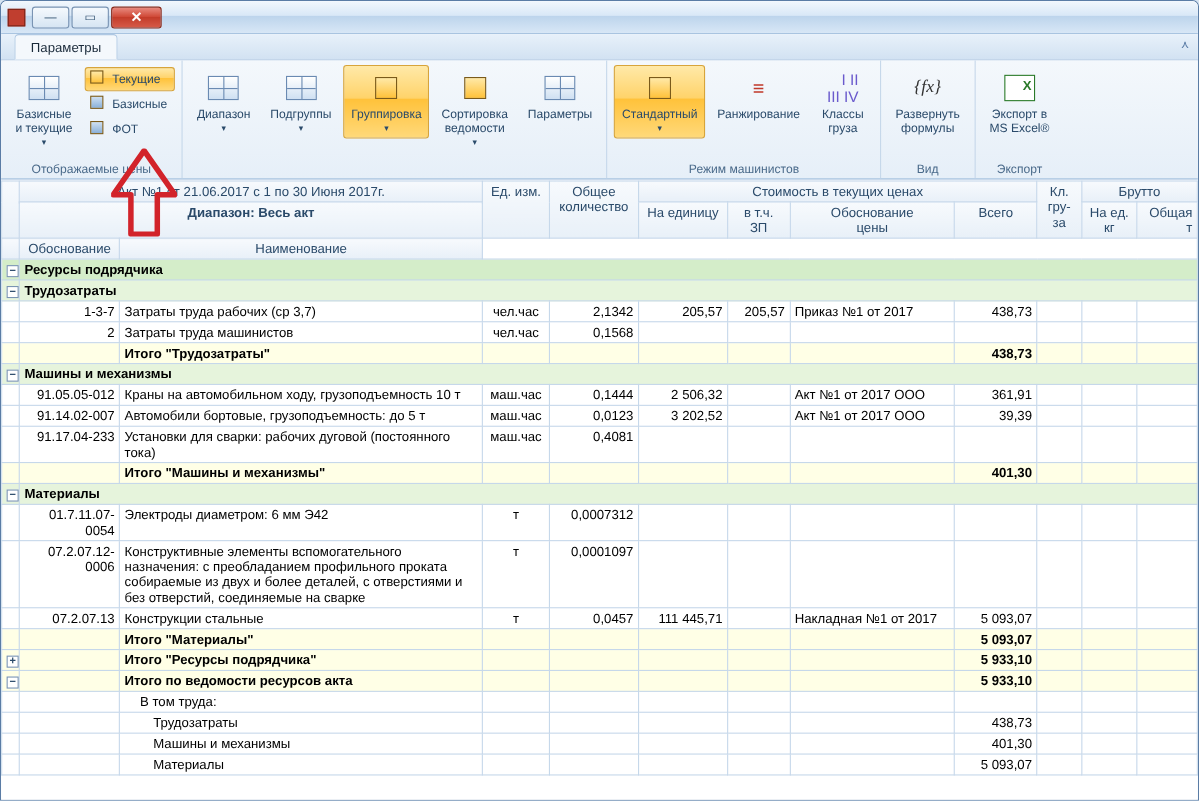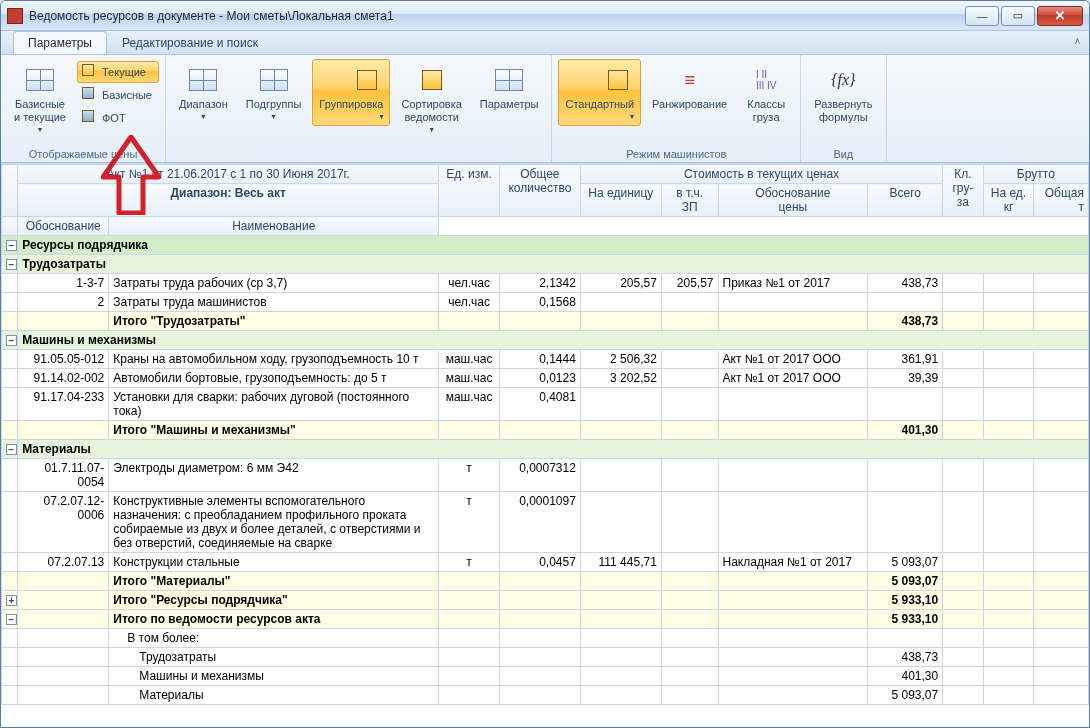--- a/index.html
+++ b/index.html
@@ -22,21 +22,21 @@
 
 
 .ribbon { height: 108px; background: linear-gradient(#f4f8fc,#e6eff8); border-bottom:1px solid #a9c4e0; display:flex; }
 .rgroup { border-right:1px solid #c6d8ea; display:flex; flex-direction:column; padding:4px 6px 2px 6px; }
 .rgroup-body { flex:1; display:flex; align-items:flex-start; gap:4px;}
 .rgroup-label { text-align:center; font-size:11px; color:#4a6a8a; padding:2px 0 0 0;}
 .rbtn-lg { display:flex; flex-direction:column; align-items:center; padding:4px 6px; border:1px solid transparent; border-radius:3px; cursor:pointer; min-width:56px;}
 .rbtn-lg .ico { width:32px; height:32px; margin-bottom:2px; display:flex; align-items:center; justify-content:center;}
 .rbtn-lg .lbl { font-size:11px; color:#2a4a6a; text-align:center; line-height:13px;}
 .rbtn-lg .dd { font-size:8px; color:#2a4a6a; margin-top:1px;}
-.rbtn-lg.hi { background:linear-gradient(#ffe9a8,#ffd36a 45%,#ffc23a 46%,#ffd97a); border-color:#d7a43a;align-items:flex-end;}
+.rbtn-lg.hi { background:linear-gradient(#ffe9a8,#ffd36a 45%,#ffc23a 46%,#ffd97a); border-color:#d7a43a;}
 .rsm-stack { display:flex; flex-direction:column; gap:1px; justify-content:flex-start; padding-top:2px;}
 .rbtn-sm { display:flex; align-items:center; padding:2px 6px 2px 4px; border:1px solid transparent; border-radius:3px; cursor:pointer; font-size:11px; color:#2a4a6a;}
 .rbtn-sm .ico { width:16px; height:16px; margin-right:4px;}
 .rbtn-sm.hi { background:linear-gradient(#ffe9a8,#ffd36a 45%,#ffc23a 46%,#ffd97a); border-color:#d7a43a;}
 
 
 .i-box { width:28px; height:22px; border:1px solid #6a8ab2; background:linear-gradient(#fff,#cfe0f2); position:relative;}
 .i-box:before,.i-box:after{content:"";position:absolute;background:#6a8ab2;}
 .i-box:before{left:0;right:0;top:50%;height:1px;}
 .i-box:after{top:0;bottom:0;left:50%;width:1px;}
@@ -65,31 +65,29 @@
 col.c0{width:16px;} col.c1{width:90px;} col.c2{width:326px;} col.c3{width:60px;} col.c4{width:80px;}
 col.c5{width:80px;} col.c6{width:56px;} col.c7{width:148px;} col.c8{width:74px;} col.c9{width:40px;} col.c10{width:50px;} col.c11{width:54px;}
 </style>
 </head>
 <body>
 
 <div class="window">
 
   <div class="titlebar">
     <div class="t-icon"></div>
-    <div class="t-text">Ведомость ресурсов в документе - Мои сметы\Локальная смета1</div>
     <div class="t-btns">
       <div class="t-btn">—</div>
       <div class="t-btn">▭</div>
       <div class="t-btn close">✕</div>
     </div>
   </div>
 
   <div class="tabrow">
     <div class="tab active">Параметры</div>
-    <div class="tab">Редактирование и поиск</div>
     <div class="chev">⋏</div>
   </div>
 
   <div class="ribbon" style="position:relative;">
 
     <div class="rgroup">
       <div class="rgroup-body">
         <div class="rbtn-lg">
           <div class="ico">
               <div class="i-box"></div>
@@ -166,21 +164,21 @@
             <div class="dd">▾</div>
           </div>
         <div class="rbtn-lg">
             <div class="ico">
               <span style="color:#c0392b;font-size:18px;">≡</span>
             </div>
             <div class="lbl">Ранжирование</div>
           </div>
         <div class="rbtn-lg">
             <div class="ico">
-              <span style="font-size:10px;color:#6a5acd;">I II<br>III IV</span>
+              <span style="font-size:14px;color:#6a5acd;text-align:right;">I II<br>III IV</span>
             </div>
             <div class="lbl" style="white-space: pre-line;">Классы
 груза</div>
           </div>
       </div>
       <div class="rgroup-label">Режим машинистов</div>
     </div>
 
     <div class="rgroup">
       <div class="rgroup-body">
@@ -188,20 +186,32 @@
             <div class="ico">
               <span class="i-fx">{fx}</span>
             </div>
             <div class="lbl" style="white-space: pre-line;">Развернуть
 формулы</div>
           </div>
       </div>
       <div class="rgroup-label">Вид</div>
     </div>
 
+    <div class="rgroup" style="border-right:none;">
+      <div class="rgroup-body">
+        <div class="rbtn-lg">
+            <div class="ico">
+              <div class="i-xl"></div>
+            </div>
+            <div class="lbl" style="white-space: pre-line;">Экспорт в
+MS Excel®</div>
+          </div>
+      </div>
+      <div class="rgroup-label">Экспорт</div>
+    </div>
 
     <div class="arrow">
       <svg viewBox="0 0 60 80">
           <path d="M30 2 L58 42 L42 42 L42 78 L18 78 L18 42 L2 42 Z" fill="none" stroke="#d2232a" stroke-width="5" stroke-linejoin="round"></path>
         </svg>
     </div>
   </div>
 
   <div class="gridwrap">
     <table class="grid">
@@ -320,21 +330,21 @@
             <td class="num">2 506,32</td>
             <td></td>
             <td>Акт №1 от 2017 ООО</td>
             <td class="num">361,91</td>
             <td></td>
             <td></td>
             <td></td>
           </tr>
       <tr>
             <td></td>
-            <td class="num">91.14.02-002</td>
+            <td class="num">91.14.02-007</td>
             <td>Автомобили бортовые, грузоподъемность: до 5 т</td>
             <td class="cnt">маш.час</td>
             <td class="num">0,0123</td>
             <td class="num">3 202,52</td>
             <td></td>
             <td>Акт №1 от 2017 ООО</td>
             <td class="num">39,39</td>
             <td></td>
             <td></td>
             <td></td>
@@ -453,21 +463,21 @@
             <td></td>
             <td></td>
             <td class="num">5 933,10</td>
             <td></td>
             <td></td>
             <td></td>
           </tr>
       <tr>
             <td></td>
             <td></td>
-            <td style="padding-left:18px;">В том более:</td>
+            <td style="padding-left:18px;">В том труда:</td>
             <td></td>
             <td></td>
             <td></td>
             <td></td>
             <td></td>
             <td></td>
             <td></td>
             <td></td>
             <td></td>
           </tr>

